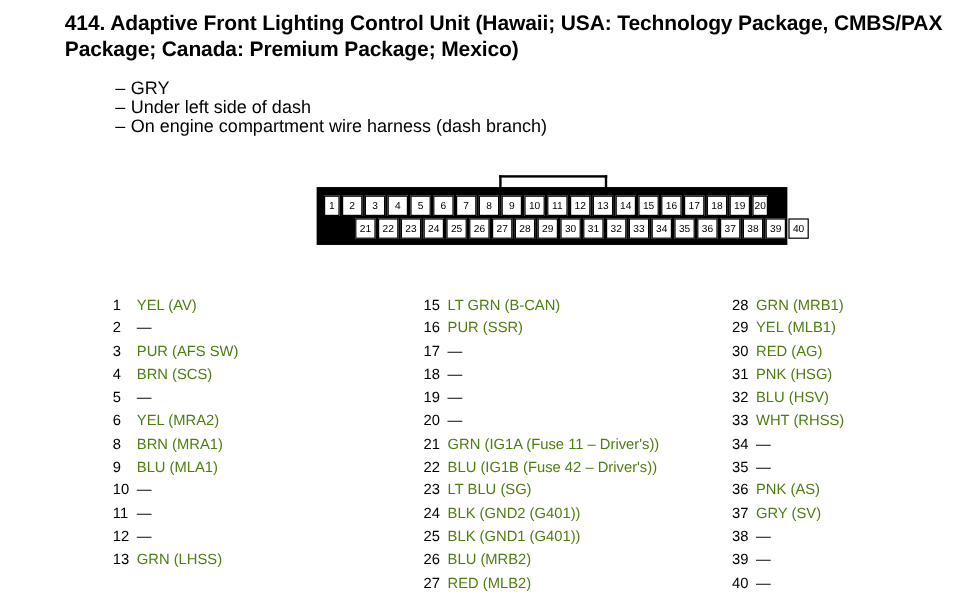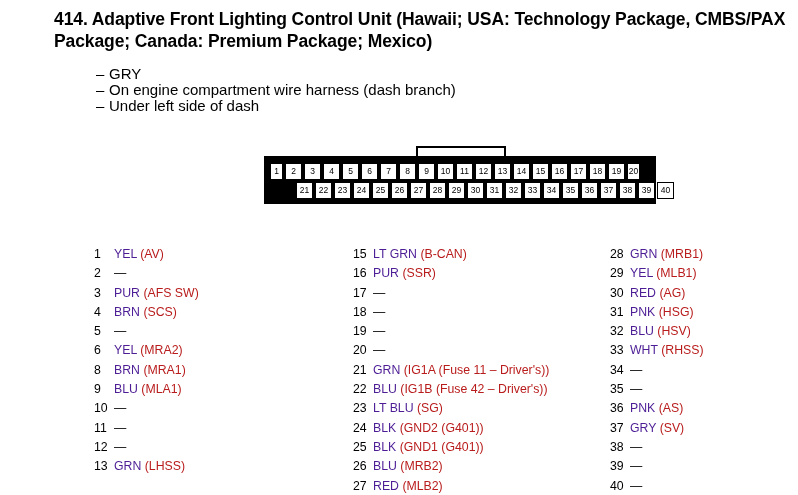--- a/index.html
+++ b/index.html
@@ -129,43 +129,43 @@
   .col3 { left: 570px; }
   .pin-line {
     white-space: nowrap;
   }
   .pin-num {
     display: inline-block;
     width: 20px;
     text-align: left;
   }
   .pin-color {
-    color: #4c1d95;
+    color: #4d7c0f;
   }
   .pin-code {
-    color: #b91c1c;
+    color: #4d7c0f;
   }
   .dash {
     color: #000;
   }
 </style>
 </head>
 <body>
 
 <div class="page">
 
   <div class="title-block">
     <span class="title-num">414.</span>
     <span class="title-text">Adaptive Front Lighting Control Unit (Hawaii; USA: Technology Package, CMBS/PAX Package; Canada: Premium Package; Mexico)</span>
   </div>
 
   <div class="bullets">
     <div class="bullet-row"><span class="bullet-dash">–</span><span>GRY</span></div>
+    <div class="bullet-row"><span class="bullet-dash">–</span><span>Under left side of dash</span></div>
     <div class="bullet-row"><span class="bullet-dash">–</span><span>On engine compartment wire harness (dash branch)</span></div>
-    <div class="bullet-row"><span class="bullet-dash">–</span><span>Under left side of dash</span></div>
   </div>
 
   <div class="connector">
     <div class="conn-tab"></div>
     <div class="conn-body"></div>
     <div class="conn-row top" id="row-top">
         <div class="pin ear">1</div>
         <div class="pin">2</div>
         <div class="pin">3</div>
         <div class="pin">4</div>

